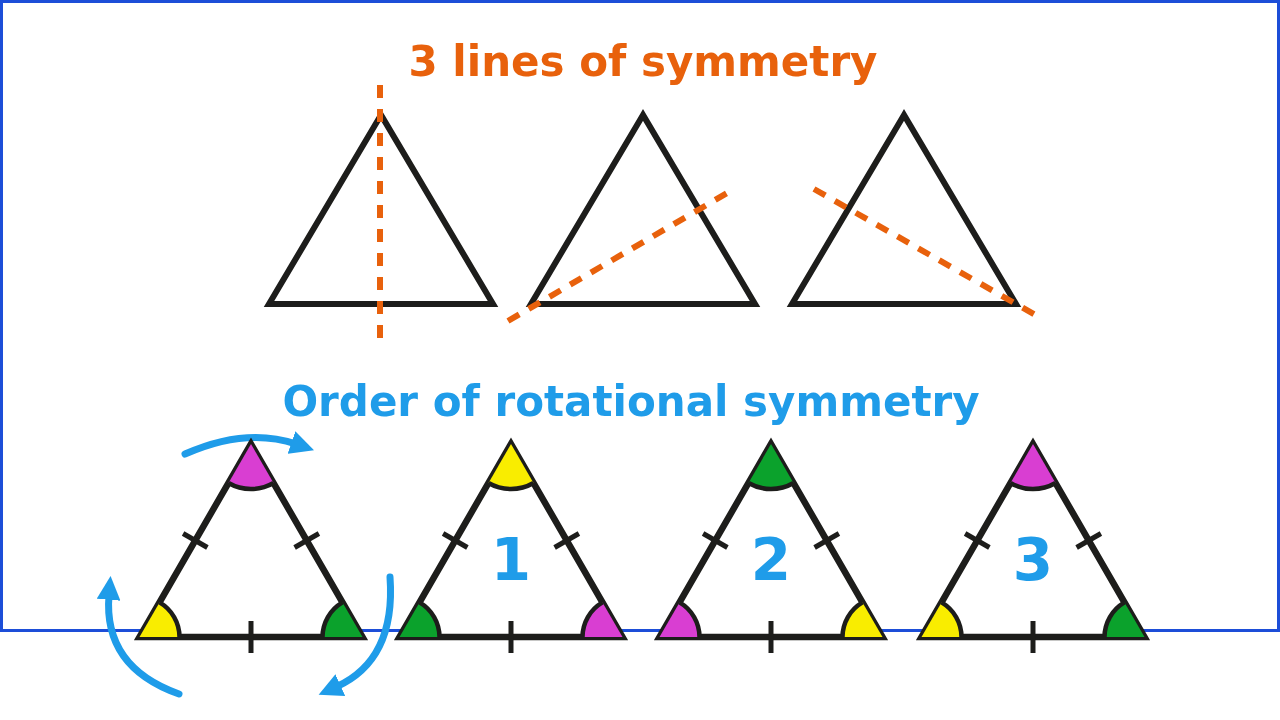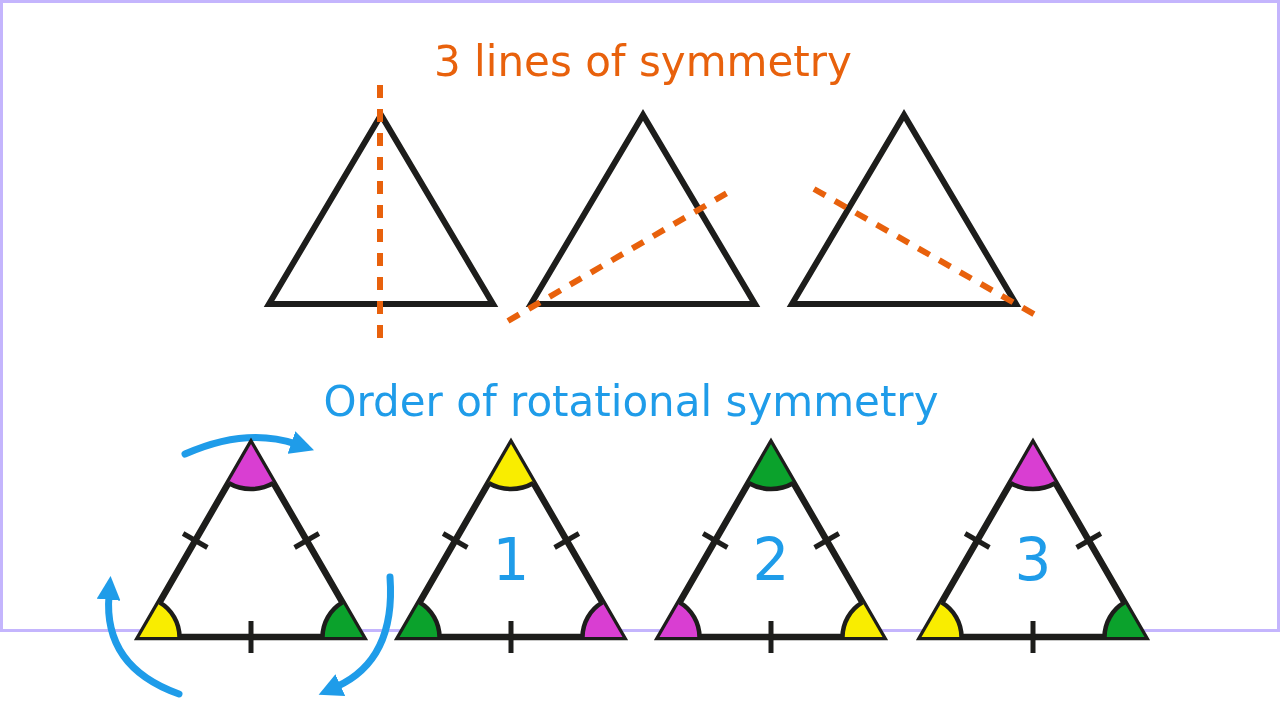--- a/index.html
+++ b/index.html
@@ -10,21 +10,22 @@
     overflow: hidden;
     background: #ffffff;
     font-family: "DejaVu Sans", "Liberation Sans", sans-serif;
   }
   .frame {
     position: absolute;
     inset: 0;
     width: 1280px;
     height: 632px;
     box-sizing: border-box;
-    border: 3px solid #c4b5fd;
+    border: 3px solid #1d4ed8;
+    font-weight: bold;
   }
   svg { display: block; }
   text { font-family: "DejaVu Sans", "Liberation Sans", sans-serif; }
   .section-title { font-size: 42px; }
   .order-number { font-size: 58px; }
 </style>
 </head>
 <body>
 
 <div class="frame">

